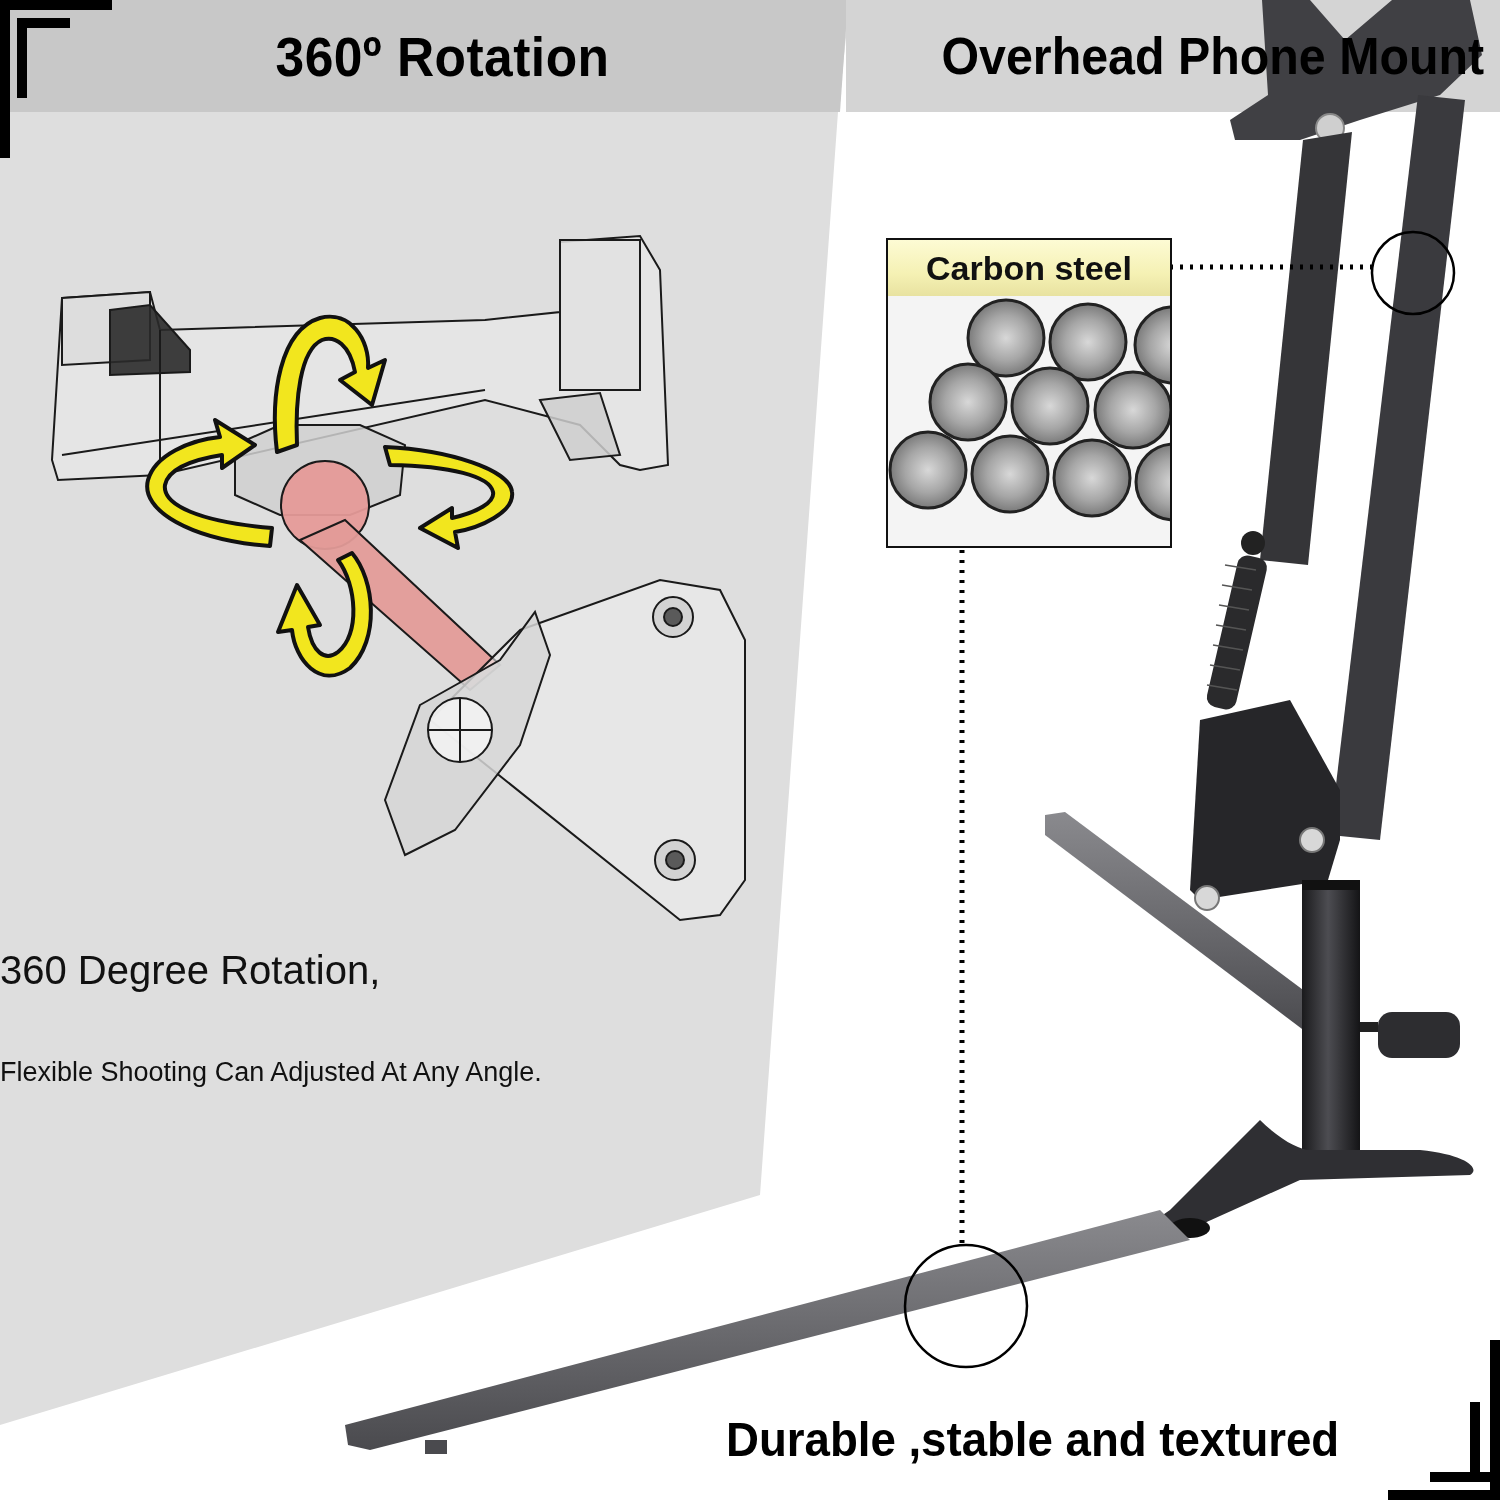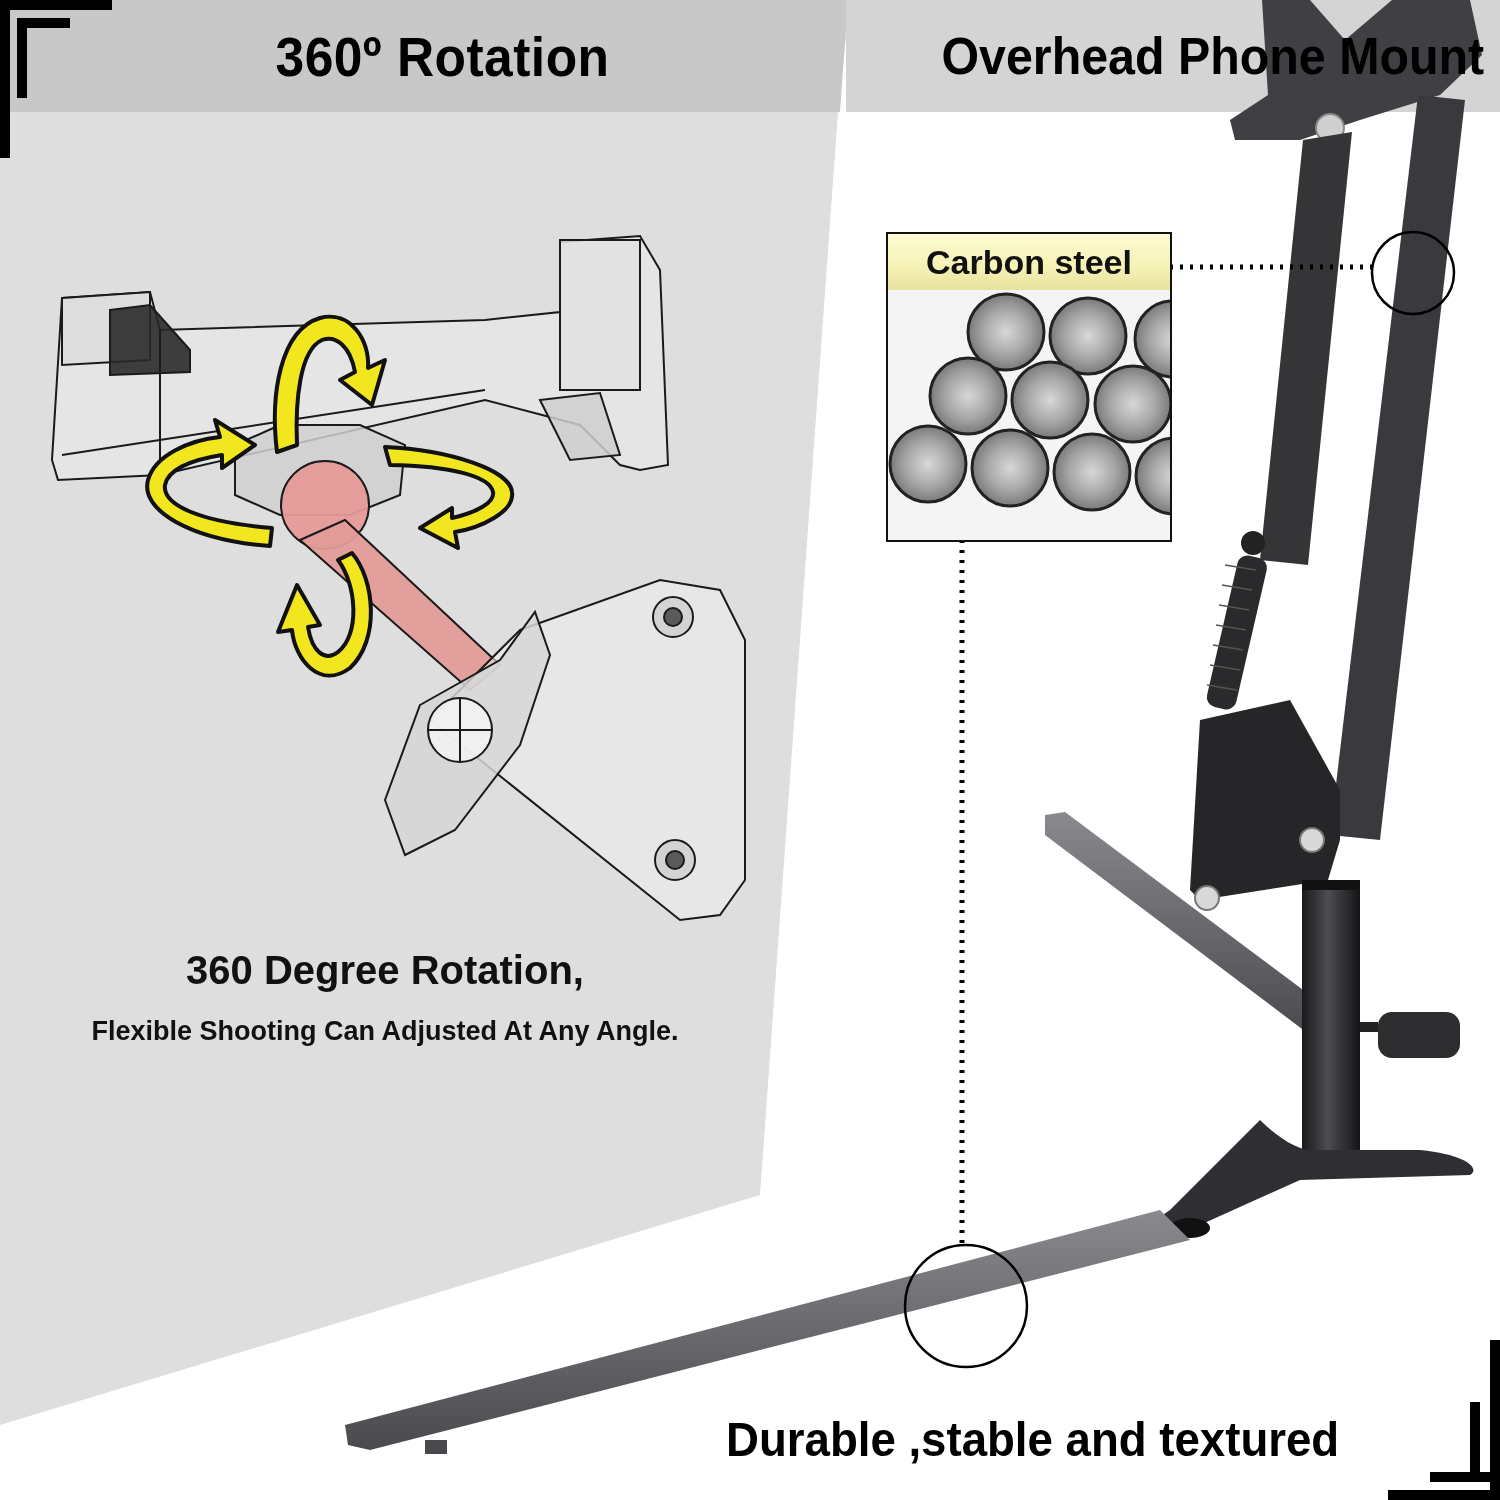--- a/index.html
+++ b/index.html
@@ -3,25 +3,25 @@
 <meta charset="utf-8">
 <style>
   html,body{margin:0;padding:0;}
   body{width:1500px;height:1500px;position:relative;overflow:hidden;background:#ffffff;font-family:"Liberation Sans",sans-serif;}
   #bg-svg{position:absolute;left:0;top:0;width:1500px;height:1500px;}
   .hdr{position:absolute;top:0;height:112px;display:flex;align-items:center;justify-content:center;font-weight:bold;color:#000;padding-left:20px;}
   #hdr-left{left:0;width:845px;}
   #hdr-left span{font-size:56px;letter-spacing:0.5px;transform:scaleX(0.92);display:inline-block;}
   #hdr-right{left:865px;width:655px;}
   #hdr-right span{font-size:52px;transform:scaleX(0.93);display:inline-block;white-space:nowrap;}
-  .caption{position:absolute;left:0;width:770px;text-align:center;color:#111;font-weight:bold;}
+  .caption{position:absolute;left:0;width:770px;color:#111;font-weight:normal;}
   #cap-title{top:948px;font-size:40px;}
-  #cap-sub{top:1016px;font-size:27px;}
+  #cap-sub{top:1057px;font-size:27px;}
   #bottom-title{position:absolute;left:726px;top:1412px;width:740px;font-size:48px;font-weight:bold;color:#000;white-space:nowrap;transform:scaleX(0.95);transform-origin:left;}
-  #steel-box{position:absolute;left:886px;top:232px;width:282px;height:306px;border:2px solid #111;background:#0c4a6e;overflow:hidden;}
+  #steel-box{position:absolute;left:886px;top:238px;width:282px;height:306px;border:2px solid #111;background:#0c4a6e;overflow:hidden;}
   #steel-label{position:absolute;left:0;top:0;width:100%;height:56px;background:linear-gradient(180deg,#fdfbd4 0%,#f5f1b4 60%,#e8e2a0 100%);display:flex;align-items:center;justify-content:center;font-size:34px;font-weight:bold;color:#111;}
   .bracket{position:absolute;background:#000;}
 </style>
 </head>
 <body>
 
 <svg id="bg-svg" viewBox="0 0 1500 1500">
   <defs>
     <radialGradient id="rodGrad" cx="50%" cy="50%" r="50%">
       <stop offset="0%" stop-color="#d8d8d8"></stop>

